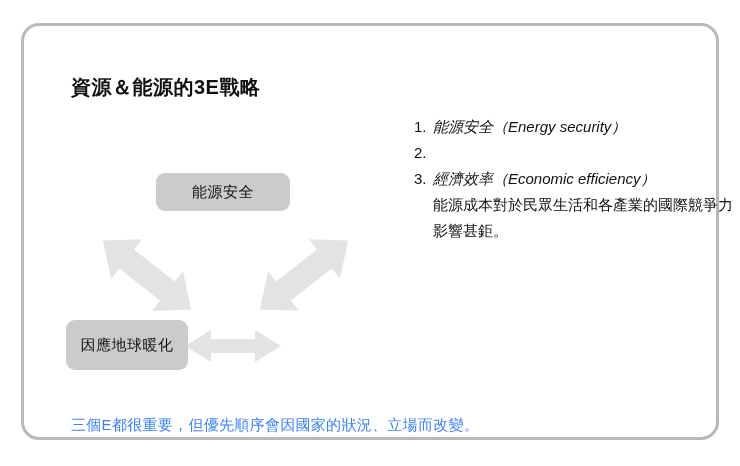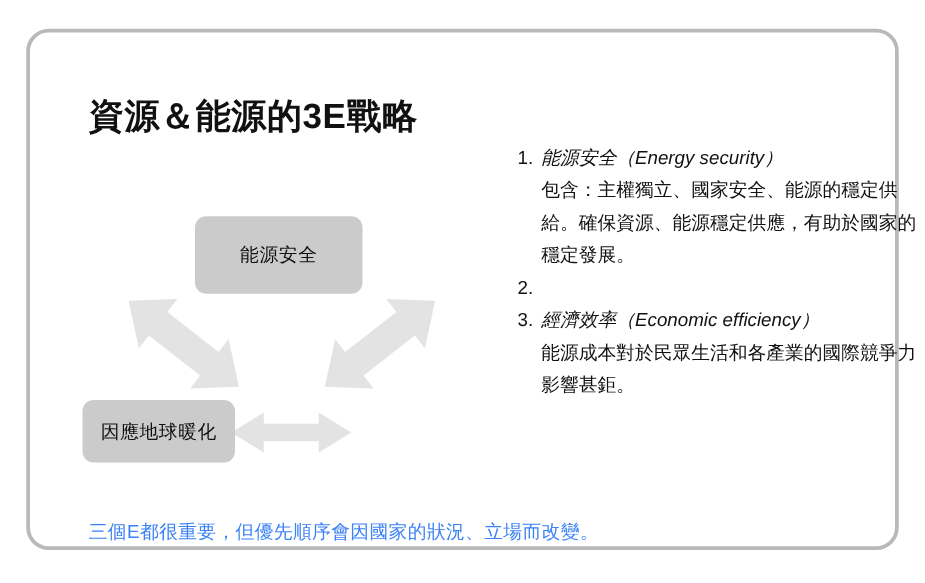--- a/index.html
+++ b/index.html
@@ -34,21 +34,21 @@
     border: 3px solid #b9b9b9;
     border-radius: 18px;
     background: #ffffff;
   }
 
   
   #title {
     position: absolute;
     left: 47px;
     top: 48px;
-    font-size: 28px;
+    font-size: 20px;
     font-weight: bold;
     letter-spacing: 0.5px;
     color: #111111;
     white-space: nowrap;
     text-align: center;
   }
 
   
   #diagram {
     position: absolute;
@@ -68,21 +68,21 @@
     display: flex;
     align-items: center;
     justify-content: center;
     white-space: nowrap;
     letter-spacing: 0.5px;
   }
   #node-security {
     left: 102px;
     top: 12px;
     width: 134px;
-    height: 62px;
+    height: 38px;
   }
   #node-warming {
     left: 12px;
     top: 159px;
     width: 122px;
     height: 50px;
   }
   #node-economy {
     left: 222px;
     top: 159px;
@@ -178,21 +178,20 @@
 
 
     </div>
 
     <div id="list">
 
       <div class="list-item">
         <span class="list-num">1.</span>
         <span class="list-body">
           <span class="item-head">能源安全（Energy security）</span>
-          <span class="item-desc">包含：主權獨立、國家安全、能源的穩定供給。確保資源、能源穩定供應，有助於國家的穩定發展。</span>
         </span>
       </div>
 
       <div class="list-item">
         <span class="list-num">2.</span>
         <span class="list-body">
         </span>
       </div>
 
       <div class="list-item">

